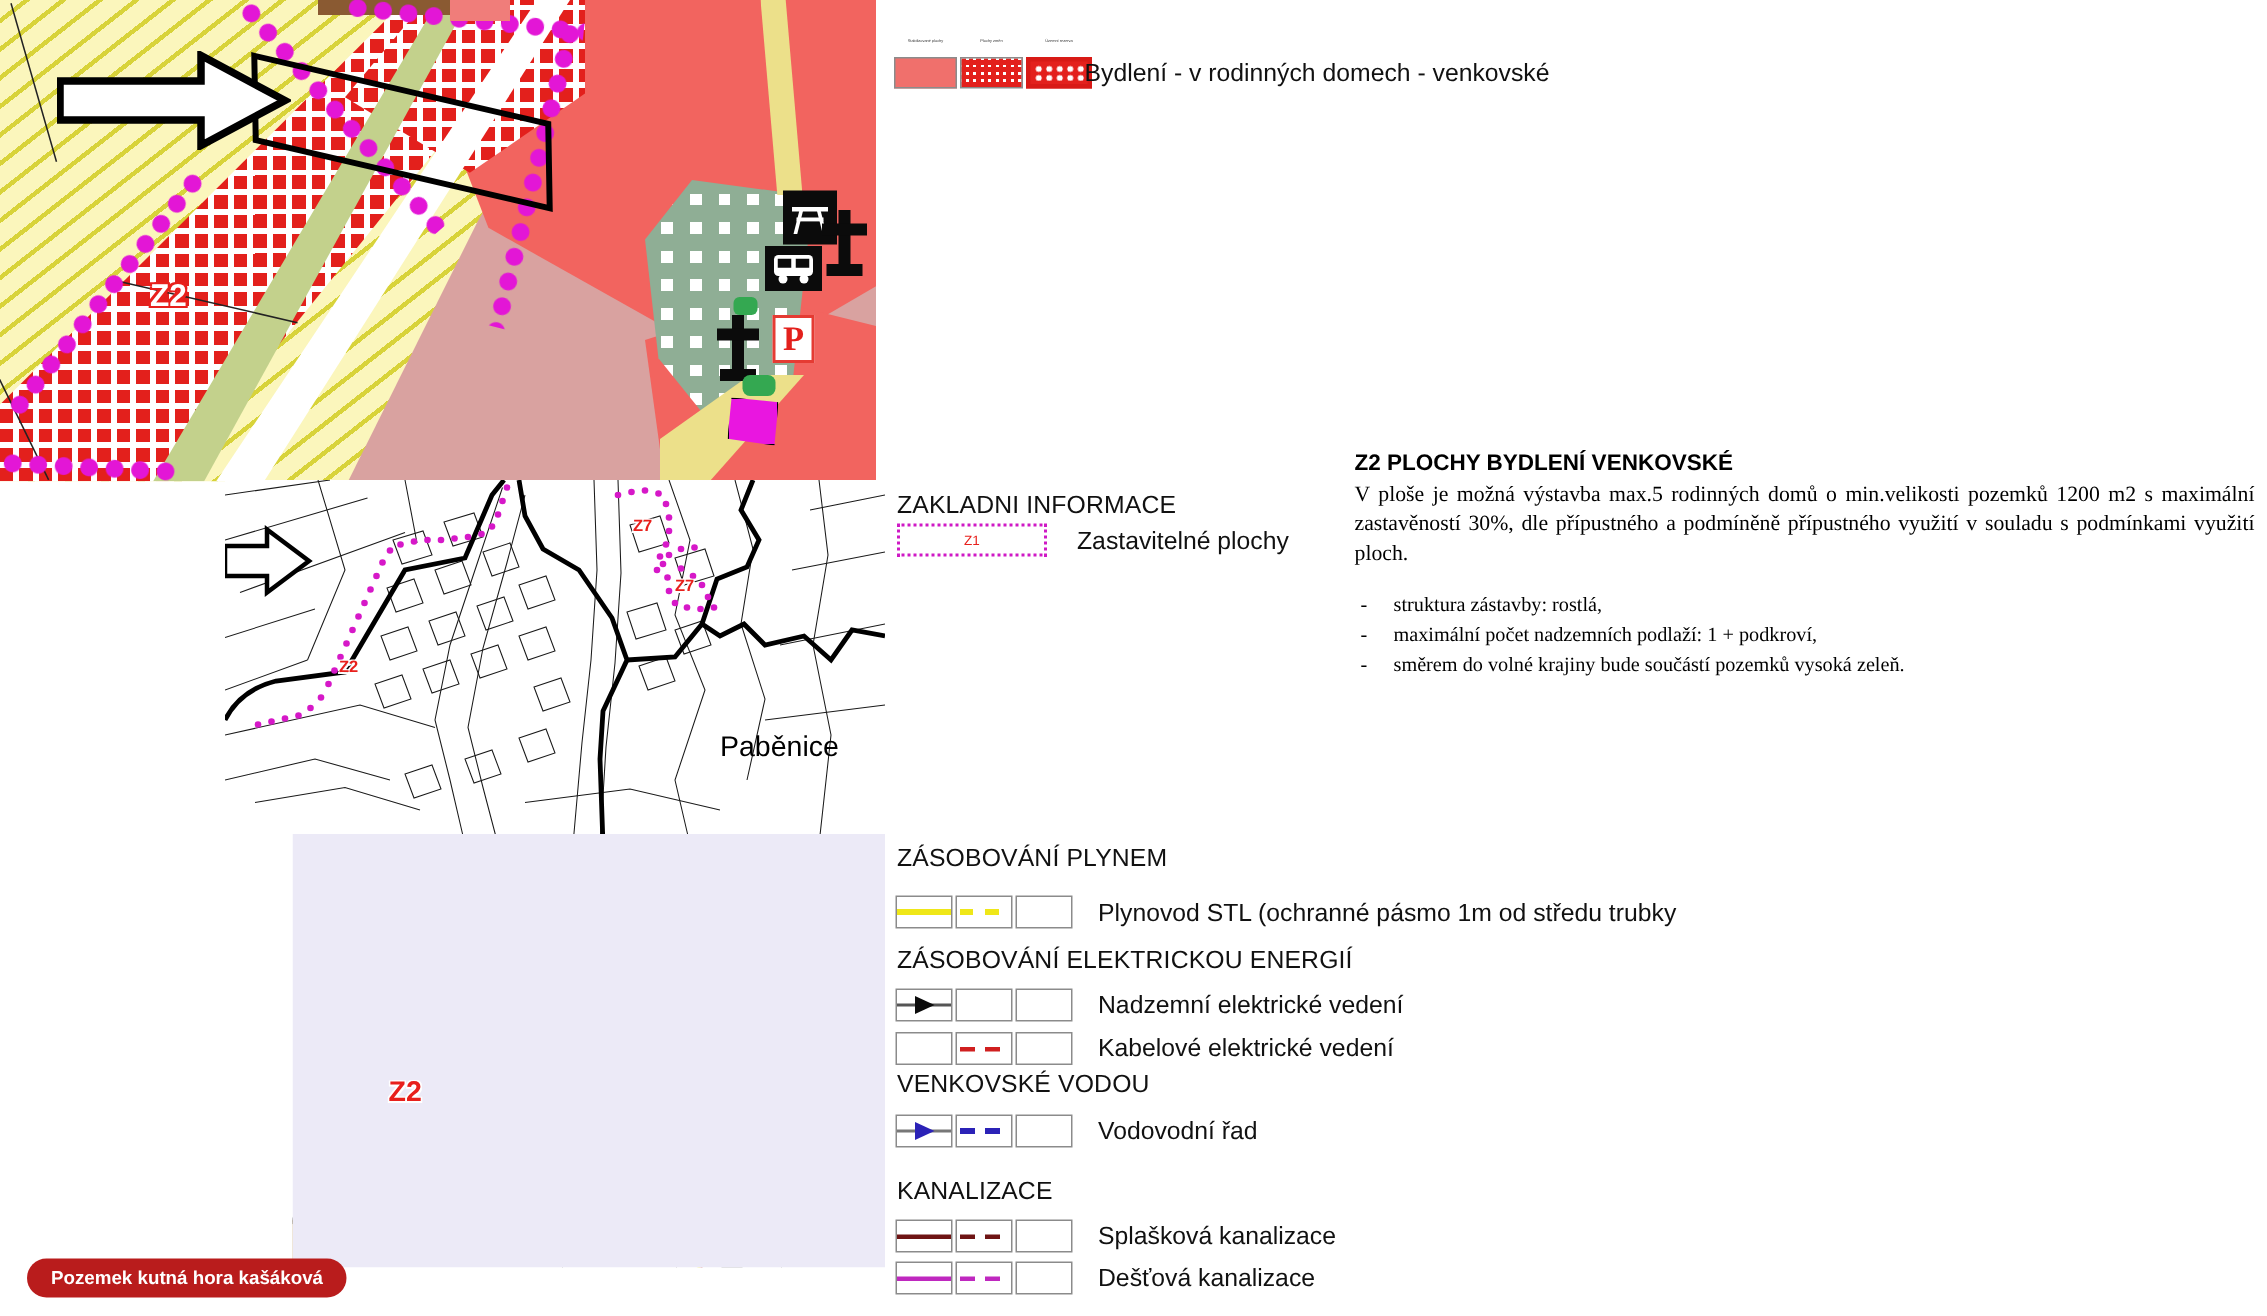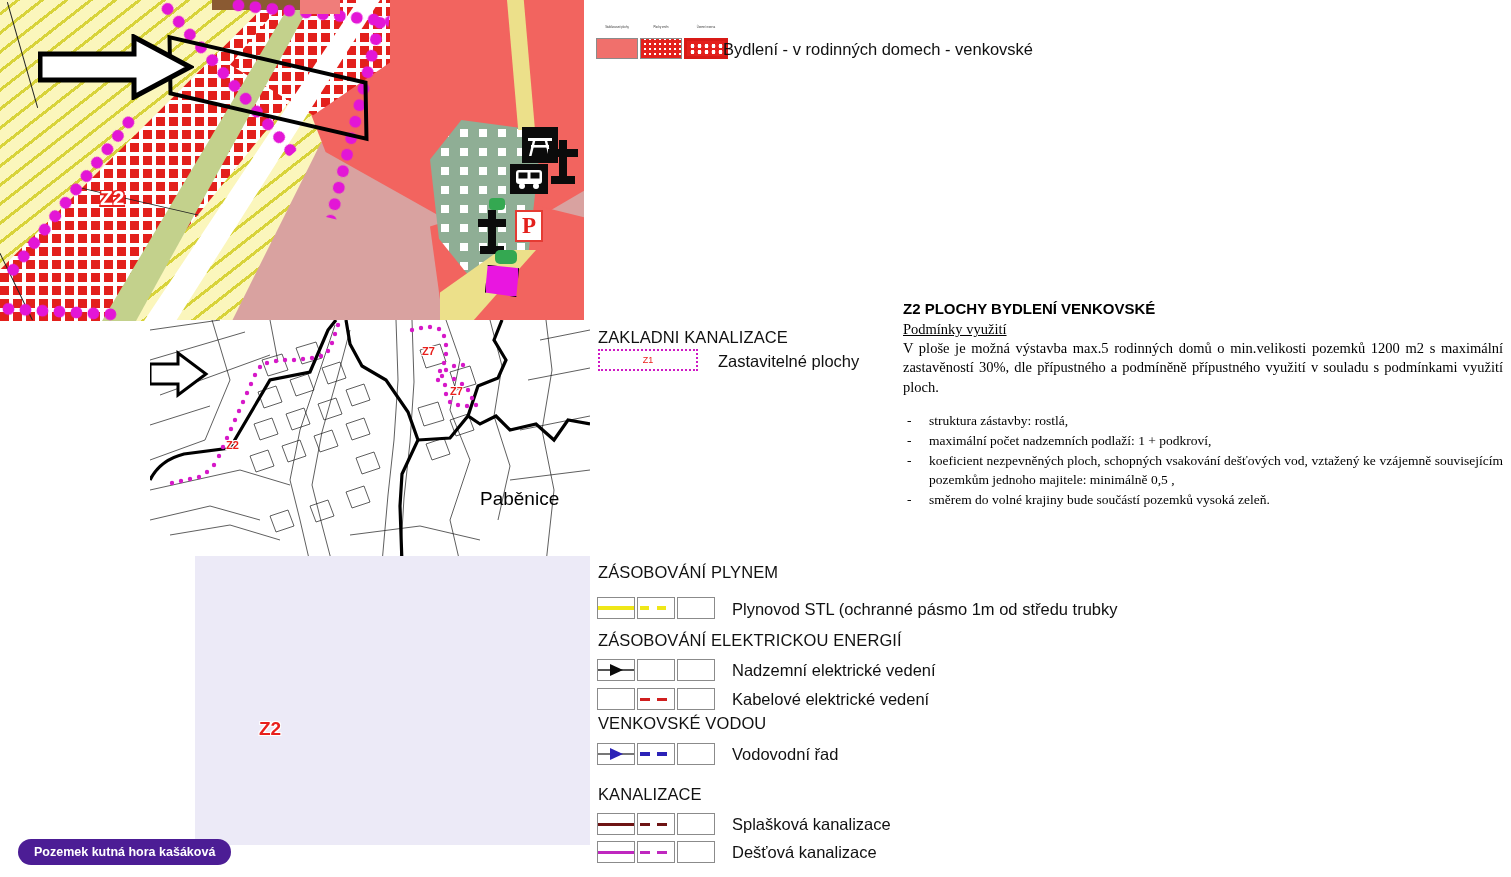--- a/index.html
+++ b/index.html
@@ -135,21 +135,21 @@
     font-family:"Liberation Serif", serif; padding-left:26px; margin-bottom:1px;
     text-align:justify;
   }
   #info li::before {
     content:"-"; position:absolute; left:4px; top:0; color:#000;
   }
 
   
   #watermark {
     position:absolute; left:18px; top:839px;
-    background:#4c1d95; color:#fff; border-radius:16px;
+    background:#b91c1c; color:#fff; border-radius:16px;
     padding:6px 16px; font-size:12.5px; font-weight:bold;
     font-family:"Liberation Sans", sans-serif; white-space:nowrap;
   }
 </style>
 </head>
 <body>
 
 <div id="page">
 
   <div class="map-panel" id="map-zoning">
@@ -458,21 +458,21 @@
         <div class="sw-col-cap" style="left:0; top:-11px; width:44px;">Územní rezerva</div>
         <div class="sw" style="width:44px; height:21px; background:#e3201c; border:3px solid #d81a16;">
           <div style="position:absolute; inset:2px;
                       background-image: radial-gradient(circle, #fff 40%, rgba(255,255,255,0) 46%);
                       background-size: 7px 6px;"></div>
         </div>
       </div>
     </div>
     <div class="legend-label" style="left:107px; top:40px;margin-left:24px;">Bydlení - v rodinných domech -  venkovské</div>
 
-    <div class="legend-head" style="left:6px; top:328px;">ZAKLADNI KANALIZACE</div>
+    <div class="legend-head" style="left:6px; top:328px;">ZAKLADNI INFORMACE</div>
     <div class="z1-box" style="left:6px; top:349px; width:100px; height:22px;">
       <span class="z1-text">Z1</span>
     </div>
     <div class="legend-label" style="left:126px; top:352px;">Zastavitelné plochy</div>
 
     <div class="legend-head" style="left:6px; top:563px;">ZÁSOBOVÁNÍ PLYNEM</div>
     <div class="swatch-group" style="left:5px; top:597px; gap:2px;">
       <div class="sw" style="width:38px; height:22px;">
         <div class="line-solid" style="height:3.5px; background:#efe718;"></div>
       </div>
@@ -537,25 +537,23 @@
       <div class="sw" style="width:38px; height:22px;">
         <div class="line-dash" style="height:3px; background:repeating-linear-gradient(90deg,#bf28bf 0 10px, transparent 10px 17px);"></div>
       </div>
       <div class="sw" style="width:38px; height:22px;"></div>
     </div>
     <div class="legend-label" style="left:140px; top:843px;">Dešťová kanalizace</div>
   </div>
 
   <div id="info">
     <h2>Z2 PLOCHY BYDLENÍ VENKOVSKÉ</h2>
-    <span class="sub">Podmínky využití</span>
     <p class="body">V ploše je možná výstavba max.5  rodinných domů o min.velikosti pozemků 1200 m2 s maximální zastavěností 30%,  dle přípustného a podmíněně přípustného využití  v souladu s podmínkami využití ploch.</p>
     <ul>
       <li>struktura zástavby: rostlá,</li>
       <li>maximální počet nadzemních podlaží: 1 + podkroví,</li>
-      <li>koeficient nezpevněných ploch, schopných vsakování dešťových vod, vztažený ke vzájemně souvisejícím pozemkům jednoho majitele: minimálně 0,5 ,</li>
       <li>směrem do volné krajiny bude součástí pozemků vysoká zeleň.</li>
     </ul>
   </div>
 
   <div id="watermark">Pozemek kutná hora kašáková</div>
 
 </div>
 
 </body></html>

